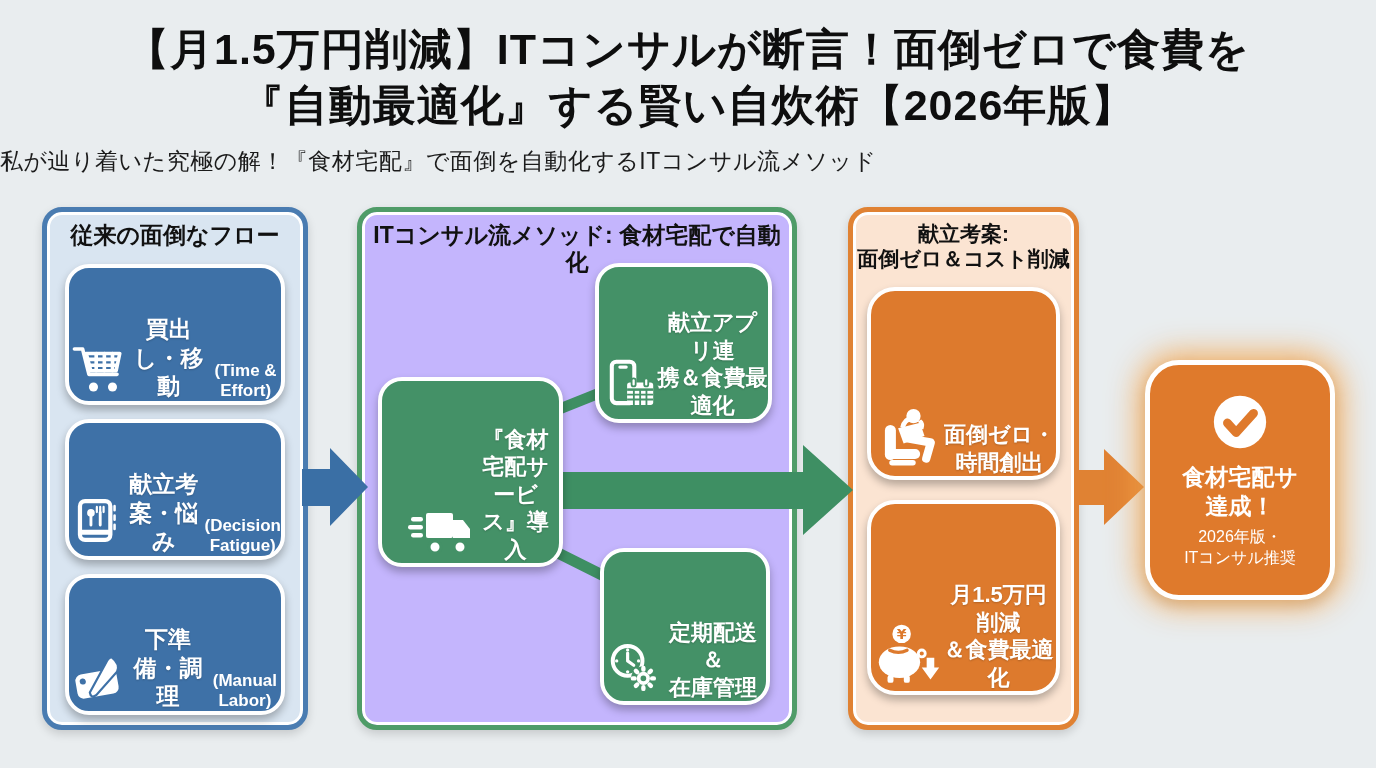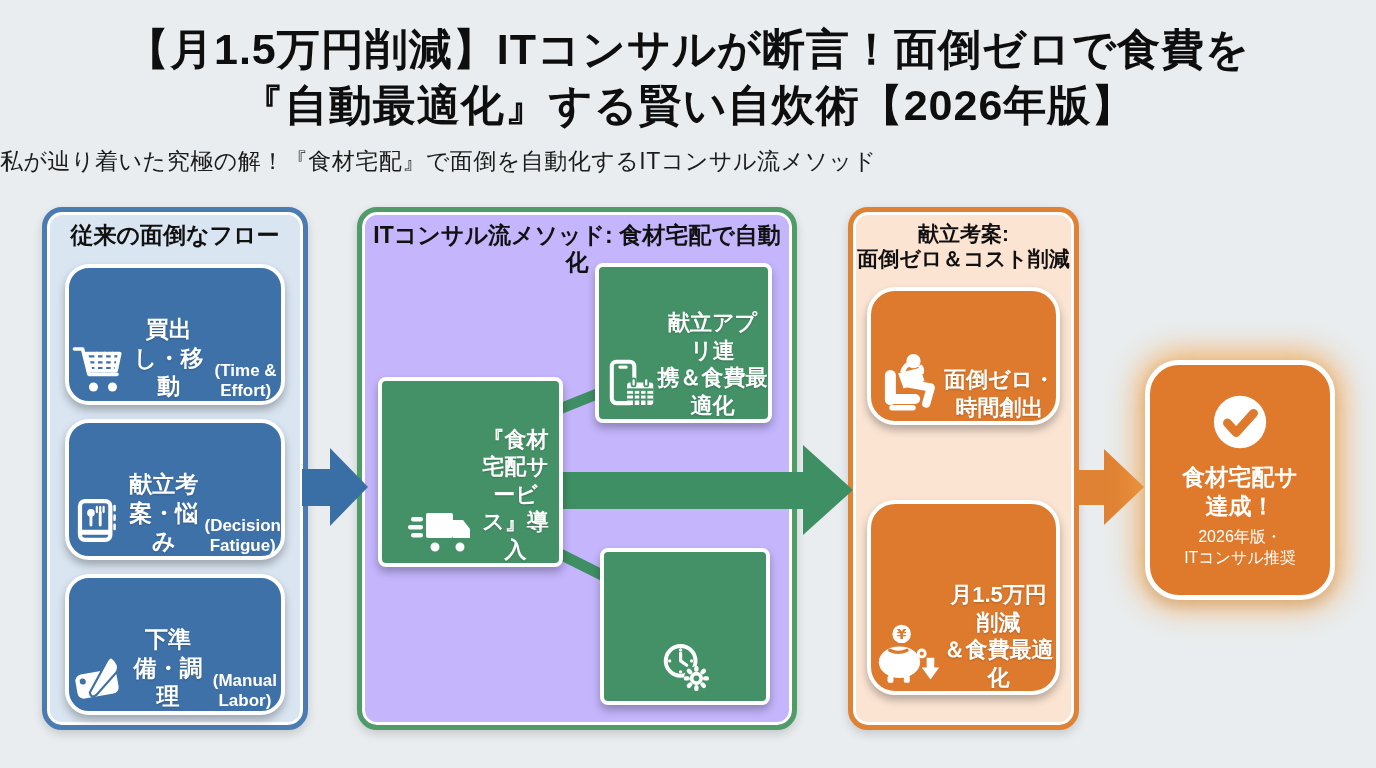--- a/index.html
+++ b/index.html
@@ -32,28 +32,28 @@
           display:flex; flex-direction:row; align-items:flex-end; justify-content:center;
           text-align:center; color:#FFFFFF; }
   .card .label { font-size:23px; font-weight:900; line-height:1.25; text-shadow:0 1px 2px rgba(0,0,0,0.2); }
   .card .label span { display:block; }
   .card .sublabel { font-size:17px; font-weight:700; margin-top:2px; }
   .card .icon { display:flex; align-items:center; justify-content:center; margin-bottom:6px; }
 
   .card-blue   { background:#3E71A7; left:18px; width:220px; height:141px; }
   .card-blue.c1 { top:52px; }  .card-blue.c2 { top:207px; }  .card-blue.c3 { top:362px; }
 
-  .card-green  { background:#449167; border-radius:8px;font-family:Liberation Serif, serif; }
+  .card-green  { background:#449167; border-radius:24px;font-family:Liberation Serif, serif; }
   .card-hub    { left:16px;  top:165px; width:185px; height:190px;padding-left:24px; }
   .card-app    { left:233px; top:51px;  width:177px; height:160px; }
   .card-deliv  { left:238px; top:336px; width:170px; height:157px; }
   .card-green .label { font-size:22px; }
 
   .card-orange { background:#DD7A2D; border-radius:28px; left:14px; width:193px; }
-  .card-orange.c1 { top:75px;  height:138px; }
+  .card-orange.c1 { top:75px;  height:193px; }
   .card-orange.c2 { top:288px; height:195px; }
   .card-orange .label { font-size:22px; }
 
   
   .goal-card { position:absolute; z-index:3; left:1145px; top:360px; width:190px; height:240px;
                background:#DF7A2C; border:5px solid #FFFFFF; border-radius:34px;
                box-shadow:0 0 30px 7px rgba(244,164,76,0.85), 0 5px 12px rgba(0,0,0,0.18);
                display:flex; flex-direction:column; align-items:center; justify-content:center;
                text-align:center; color:#FFFFFF; }
   .goal-card .label { font-size:23px; font-weight:900; line-height:1.25; }
@@ -177,20 +177,24 @@
           <circle cx="27" cy="37.5" r="1.9" fill="#FFF"></circle>
           <path d="M27 16 v9 l7 5" fill="none" stroke="#FFF" stroke-width="3.6" stroke-linecap="round" stroke-linejoin="round"></path>
           <circle cx="45" cy="45" r="14" fill="#449167"></circle>
           <g stroke="#FFF" stroke-width="5" stroke-linecap="round">
             <path d="M45 35 v-2 M45 55 v2 M35 45 h-2 M55 45 h2 M38 38 l-1.6 -1.6 M52 52 l1.6 1.6 M52 38 l1.6 -1.6 M38 52 l-1.6 1.6"></path>
           </g>
           <circle cx="45" cy="45" r="7.5" fill="#FFF"></circle>
           <circle cx="45" cy="45" r="3.2" fill="#449167"></circle>
         </svg>
       </span>
+      <div class="label">
+        <span>定期配送＆</span>
+        <span>在庫管理</span>
+      </div>
     </div>
   </section>
 
   <section class="panel panel-result">
     <div class="panel-header">
       <span>献立考案:</span>
       <span>面倒ゼロ＆コスト削減</span>
     </div>
 
     <div class="card card-orange c1">

